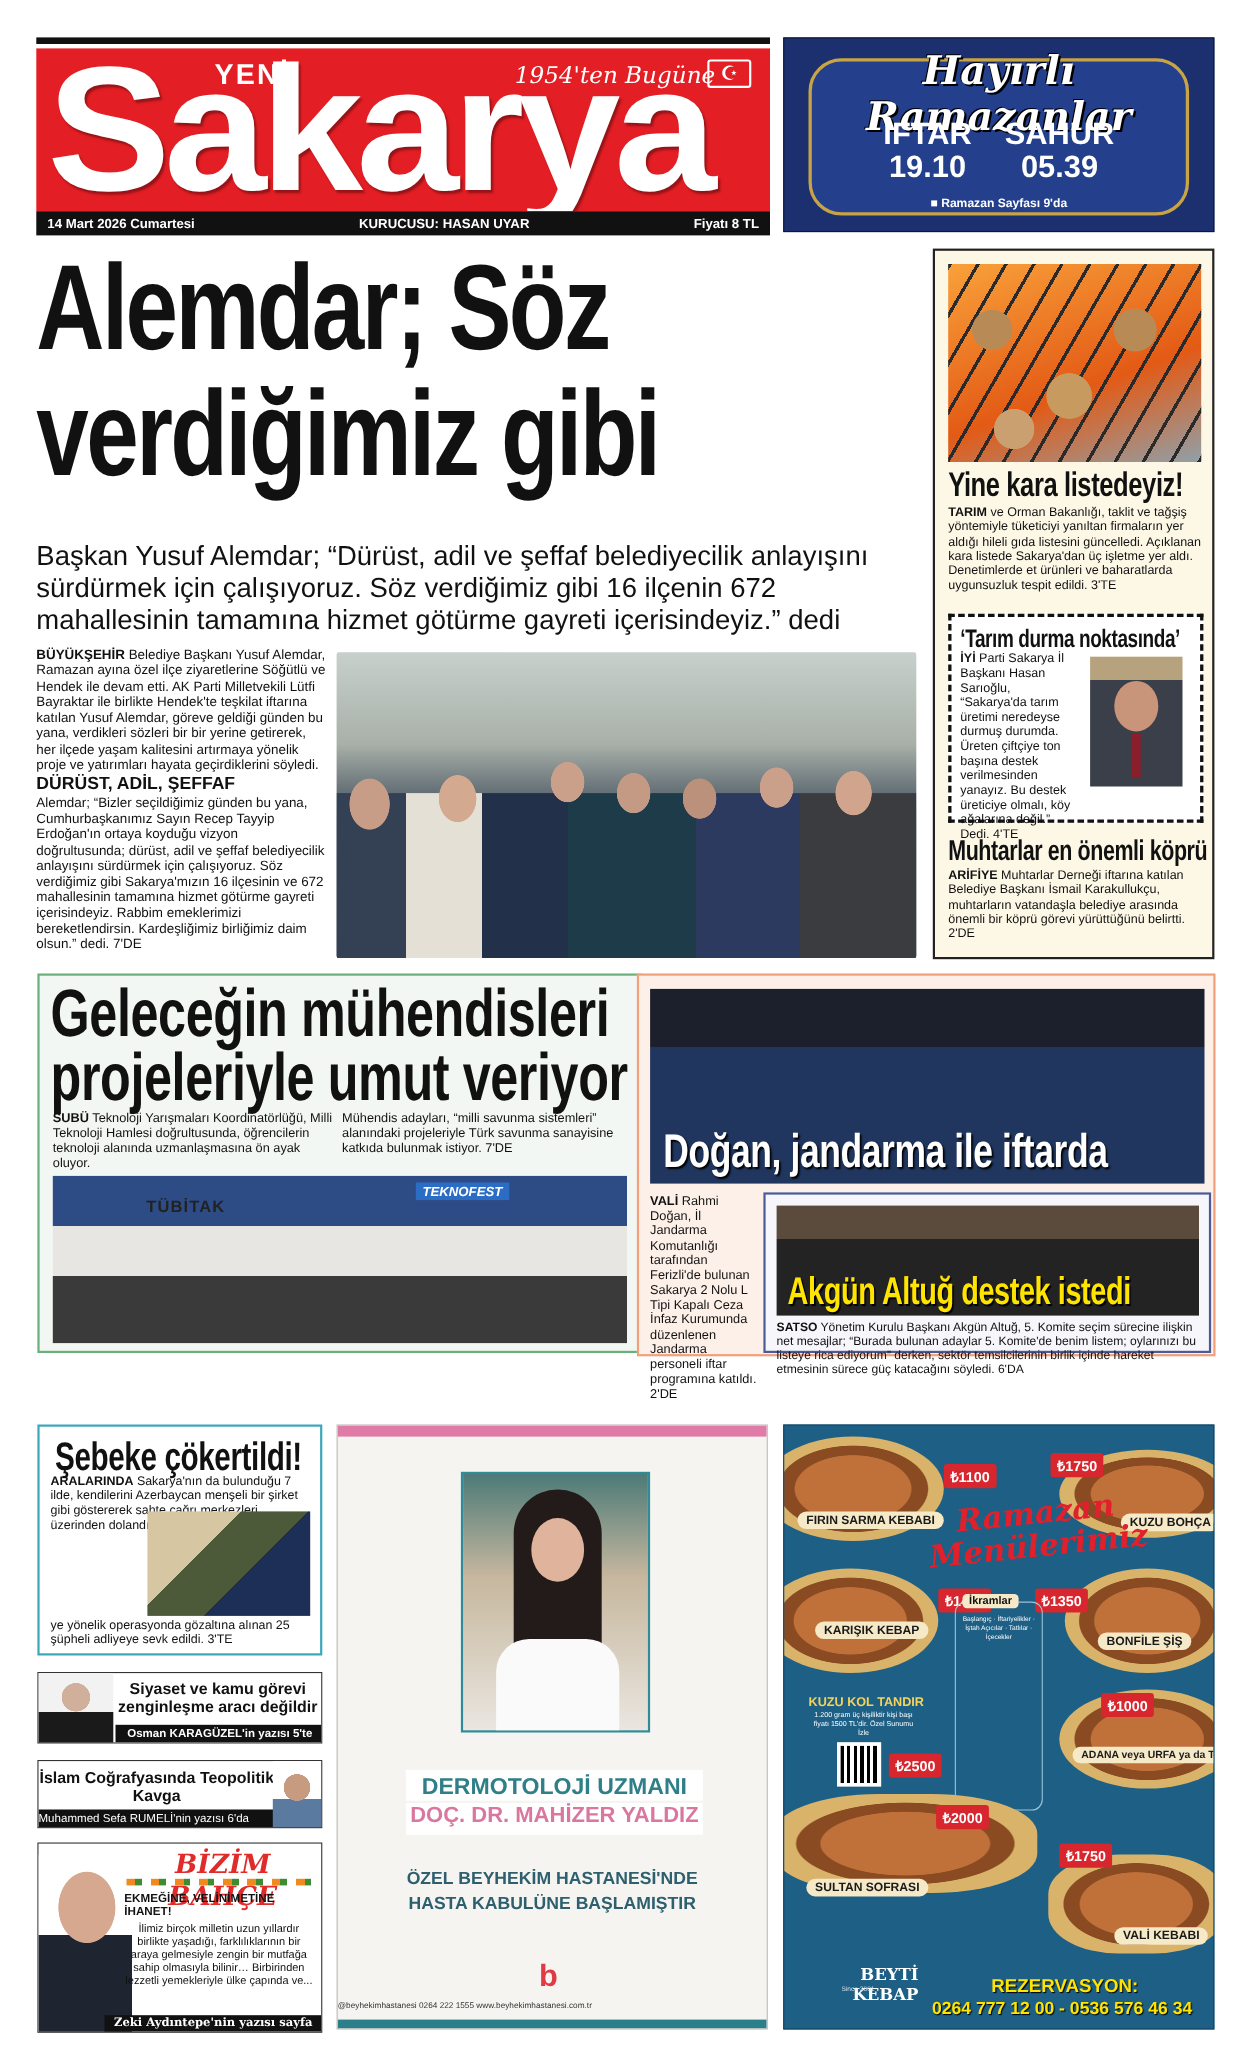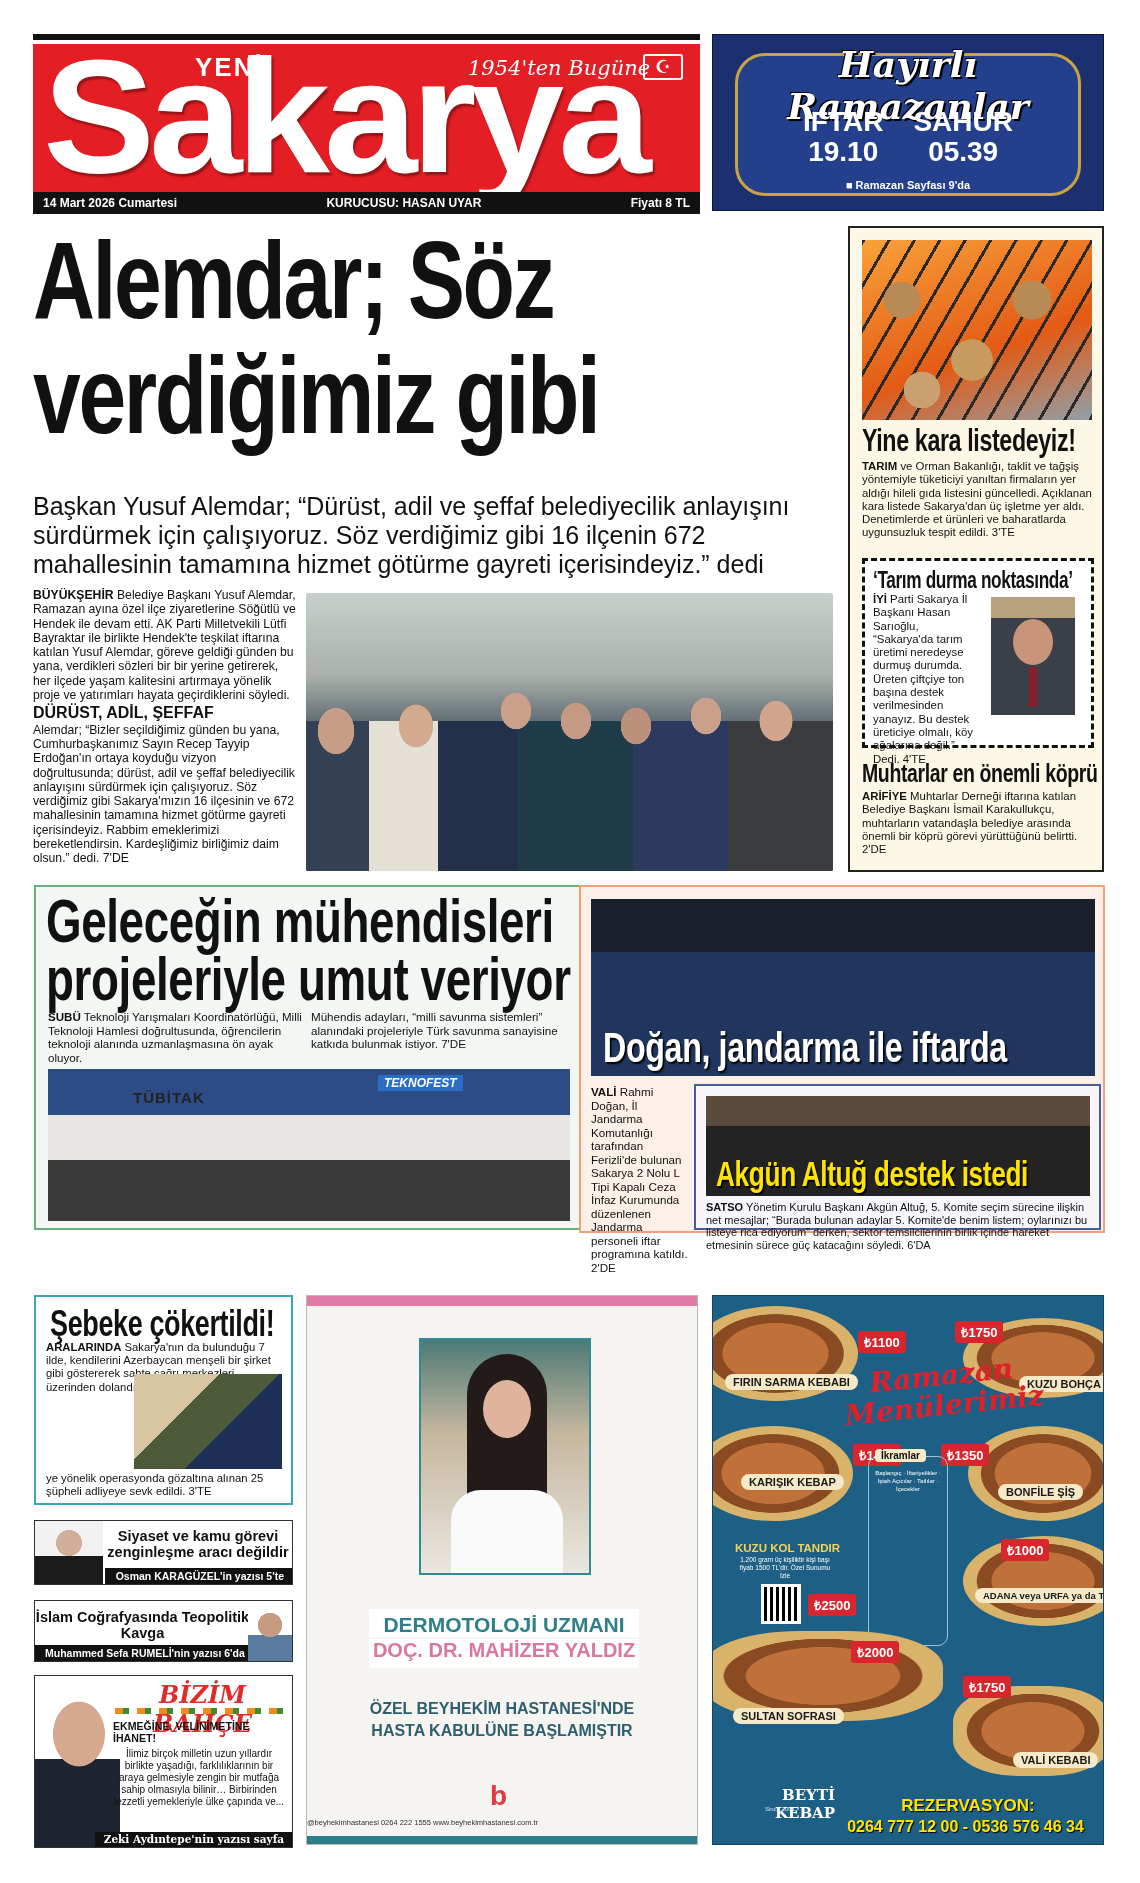--- a/index.html
+++ b/index.html
@@ -89,21 +89,21 @@
   .sebeke .p2 { position: absolute; left: 10px; top: 175px; width: 245px; font-size: 11.3px; line-height: 13.2px; }
 
   .col1 { left: 34px; top: 1520px; width: 259px; height: 65px; border: 1px solid #333; background: #fff; overflow: hidden; }
   .col1 .pic { position: absolute; left: 0; top: 0; width: 68px; height: 64px; background: radial-gradient(circle 16px at 34px 22px,#d0b09a 80%,transparent 82%), linear-gradient(180deg,#f2f2f2 0 55%,#1a1a1a 55%); }
   .col1 .t { position: absolute; left: 68px; top: 7px; width: 190px; text-align: center; font-weight: 700; font-size: 14.5px; line-height: 16px; }
   .col1 .by { position: absolute; left: 70px; bottom: 0; right: 0; height: 16px; background: #111; color: #fff; font-size: 10.5px; font-weight: 700; text-align: right; padding-right: 8px; line-height: 16px; }
 
   .col2 { left: 34px; top: 1600px; width: 259px; height: 62px; border: 1px solid #333; background: #fff; overflow: hidden; }
   .col2 .pic { position: absolute; right: 0; top: 0; width: 44px; height: 62px; background: radial-gradient(circle 15px at 22px 24px,#c79b80 80%,transparent 82%), linear-gradient(180deg,#fff 0 55%,#5a7aa0 55%); }
   .col2 .t { position: absolute; left: 0; top: 8px; width: 215px; text-align: center; font-weight: 700; font-size: 14.5px; line-height: 16px; }
-  .col2 .by { position: absolute; left: 0; bottom: 0; width: 215px; height: 16px; background: #111; color: #fff; font-size: 10.5px; font-weight: 700; padding-left: 10px; line-height: 16px; }
+  .col2 .by { position: absolute; left: 0; bottom: 0; width: 215px; height: 16px; background: #111; color: #fff; font-size: 10.5px; font-weight: 400; line-height: 16px; }
 
   .col3 { left: 34px; top: 1675px; width: 259px; height: 173px; border: 1px solid #333; background: #fff; overflow: hidden; }
   .col3 .pic { position: absolute; left: 0; top: 10px; width: 85px; height: 162px; background: radial-gradient(ellipse 32px 40px at 44px 48px,#d6a890 80%,transparent 82%), linear-gradient(180deg,#fff 0 45%,#1f2530 45%); }
   .col3 .brand { position: absolute; left: 80px; top: 4px; width: 175px; height: 34px; text-align: center; color: #e02b2b; font-family: "DejaVu Serif", serif; font-style: italic; font-weight: 700; font-size: 24px; background: repeating-linear-gradient(90deg,#f08a1e 0 8px,#3e8c32 8px 14px,transparent 14px 22px) bottom / 100% 6px no-repeat; }
   .col3 .h { position: absolute; left: 78px; top: 44px; width: 170px; font-size: 10.6px; font-weight: 700; line-height: 12px; }
   .col3 .p { position: absolute; left: 78px; top: 72px; width: 172px; font-size: 10px; line-height: 12px; text-align: center; }
   .col3 .by { position: absolute; left: 60px; bottom: 0; right: 0; height: 15px; background: #111; color: #fff; font-family: "DejaVu Serif", serif; font-size: 10.5px; font-weight: 700; text-align: right; padding-right: 8px; line-height: 15px; }
 
   
   .derm { left: 306px; top: 1295px; width: 392px; height: 550px; background: #f5f4f0; border: 1px solid #bbb; overflow: hidden; padding-left: 29px; }

